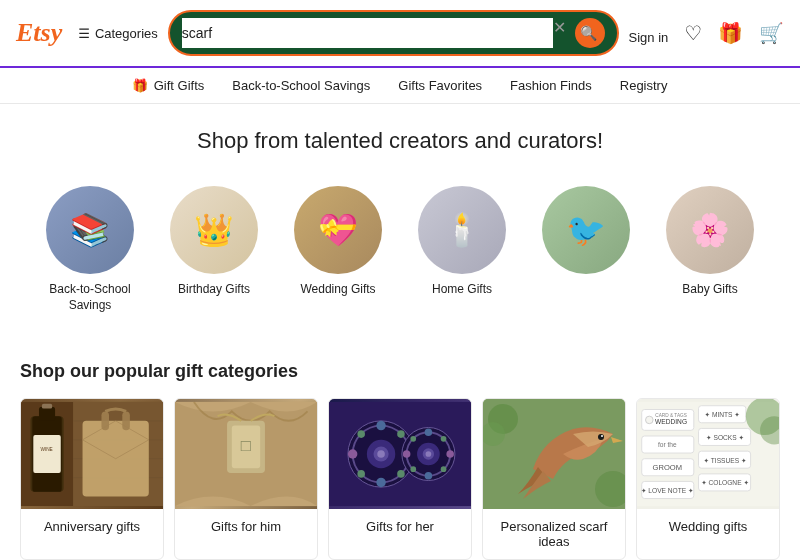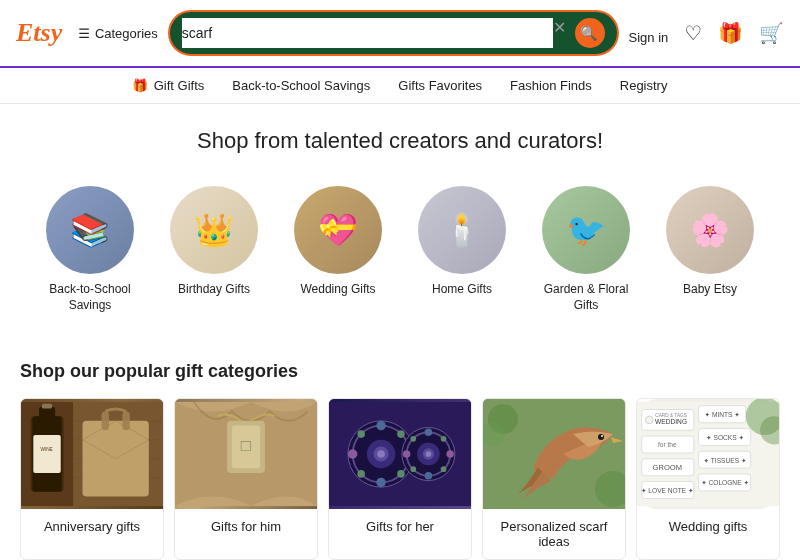--- a/index.html
+++ b/index.html
@@ -130,28 +130,27 @@
       <div class="circle-img circle-home">
         <span>🕯️</span>
       </div>
       <span class="circle-label">Home Gifts</span>
     </div>
 
     <div class="category-circle">
       <div class="circle-img circle-garden">
         <span>🐦</span>
       </div>
-      <span class="circle-label">Garden &amp; Floral Gifts</span>
     </div>
 
     <div class="category-circle">
       <div class="circle-img circle-baby">
         <span>🌸</span>
       </div>
-      <span class="circle-label">Baby Etsy</span>
+      <span class="circle-label">Baby Gifts</span>
     </div>
 
   </div>
 </section>
 
 <section class="popular-section">
   <h2 class="popular-title">Shop our popular gift categories</h2>
 
   <div class="gift-grid">
 
@@ -265,21 +264,21 @@
 
           <circle cx="20" cy="20" r="15" fill="#5a8a40" opacity="0.6"></circle>
           <circle cx="10" cy="35" r="12" fill="#6a9a50" opacity="0.5"></circle>
           <circle cx="130" cy="90" r="18" fill="#5a8a40" opacity="0.5"></circle>
         </svg>
       </div>
       <div class="gift-card-label">Personalized scarf ideas</div>
     </div>
 
     <div class="gift-card">
-      <div class="gift-card-img" style="background:#f0f0e8; height:110px; width:100%;border-radius:20px;">
+      <div class="gift-card-img" style="background:#f0f0e8; height:110px; width:100%;">
         <svg width="100%" height="100%" viewBox="0 0 150 110" xmlns="http://www.w3.org/2000/svg">
           <rect width="150" height="110" fill="#f4f4ec"></rect>
 
           <rect x="5" y="8" width="55" height="22" rx="3" fill="#fff" stroke="#ddd" stroke-width="1"></rect>
           <circle cx="13" cy="19" r="4" fill="#f5f5f0" stroke="#ccc"></circle>
           <text x="36" y="23" font-size="7" fill="#333" text-anchor="middle">WEDDING</text>
           <text x="36" y="16" font-size="5" fill="#888" text-anchor="middle">CARD &amp; TAGS</text>
 
           <rect x="65" y="4" width="50" height="18" rx="3" fill="#fff" stroke="#ddd" stroke-width="1"></rect>
           <text x="90" y="16" font-size="7" fill="#555" text-anchor="middle">✦ MINTS ✦</text>

